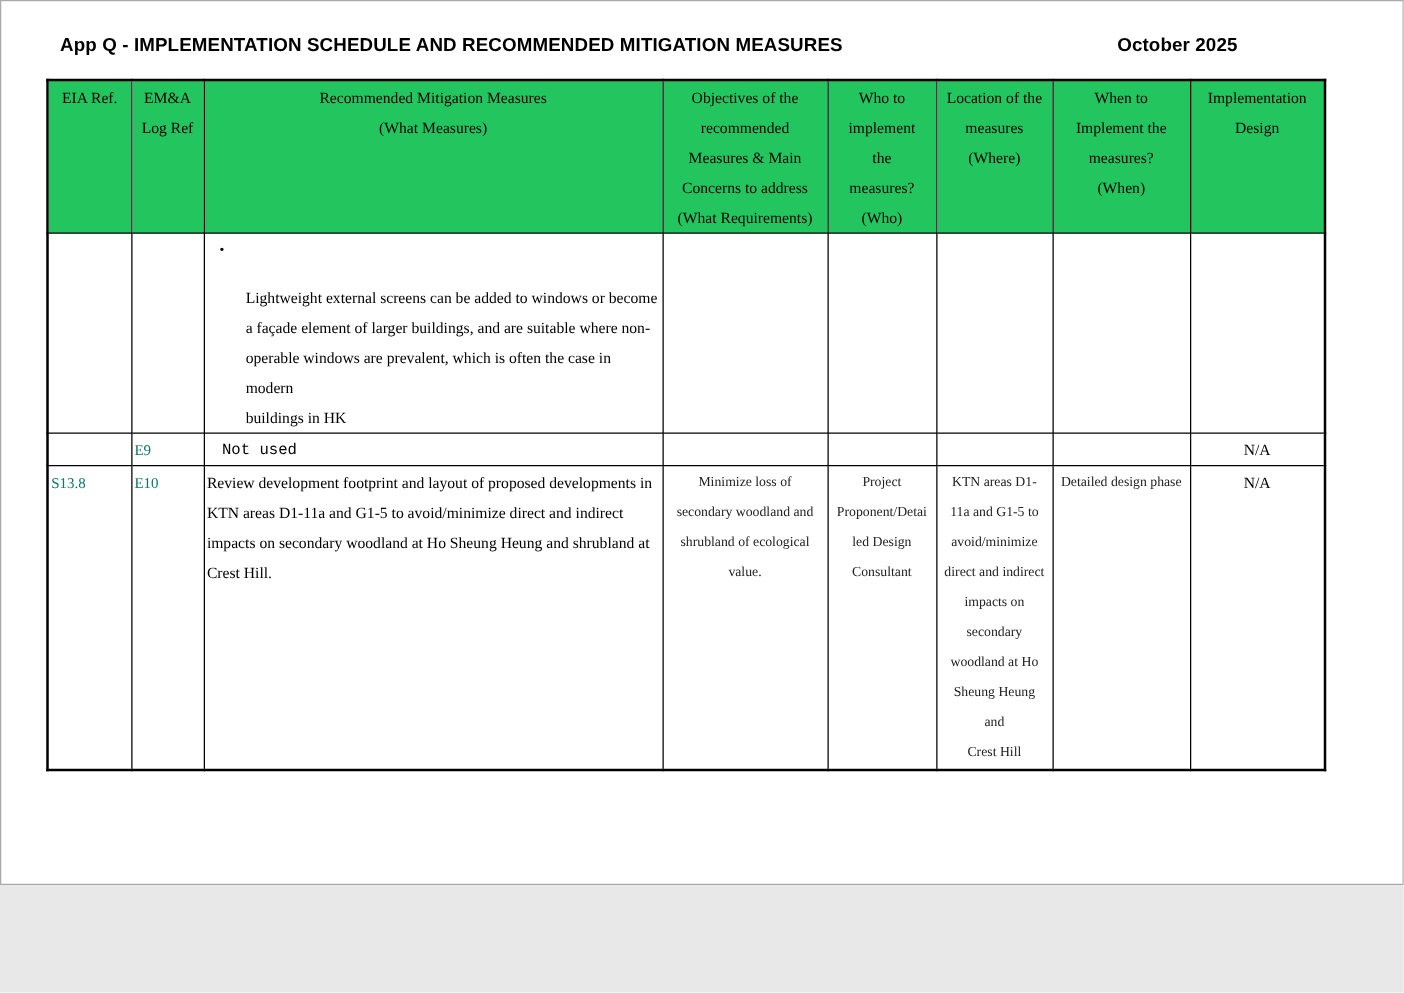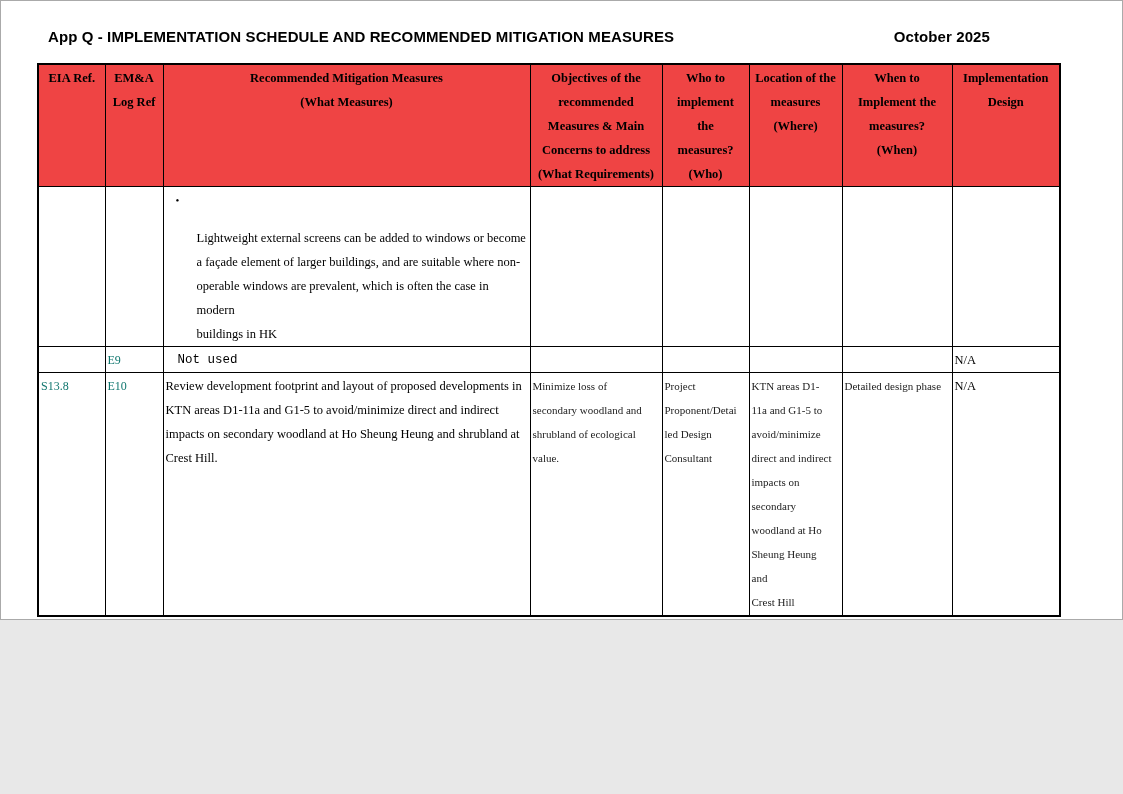--- a/index.html
+++ b/index.html
@@ -1,20 +1,20 @@
 <!DOCTYPE html>
 <html><head>
 <meta charset="utf-8">
 <style>
   * { margin: 0; padding: 0; box-sizing: border-box; }
   html, body { background: #e8e8e8; }
   .page {
     position: relative;
     width: 1123px;
-    height: 620px;
+    height: 708px;
     background: #ffffff;
     border: 1px solid #aaaaaa;
     font-family: "Liberation Serif", serif;
     color: #000000;
     overflow: hidden;
   }
   .doc-header {
     position: absolute;
     top: 27px;
     left: 47px;
@@ -38,26 +38,26 @@
     line-height: 24px;
     border: 2px solid #000000;
   }
   table.sched th, table.sched td {
     border: 1px solid #000000;
     vertical-align: top;
     padding: 1px 2px 0 2px;
     overflow: hidden;
   }
   table.sched thead th {
-    background: #ef4444;
-    font-weight: bold;
+    background: #22c55e;
+    font-weight: normal;
     white-space: pre-line;
   }
   .pre { white-space: pre-line; margin-top: 38px; }
-  .center { }
+  .center { text-align: center; }
   .small { font-size: 11px; color: #222222; }
   td.refcell { padding-left: 8px; font-size: 12px; color: #0f766e; }
   td.measures { padding-left: 7px; padding-right: 10px; }
   td.measures.plain { padding-left: 14px; font-family: Liberation Mono, monospace; }
   .bullet-row { display: flex; }
   .bullet-glyph { width: 31px; flex: 0 0 31px; padding-left: 10px; font-size: 11px; }
   .bullet-text { flex: 1; }
   .page-number {
     position: absolute;
     bottom: 55px;

